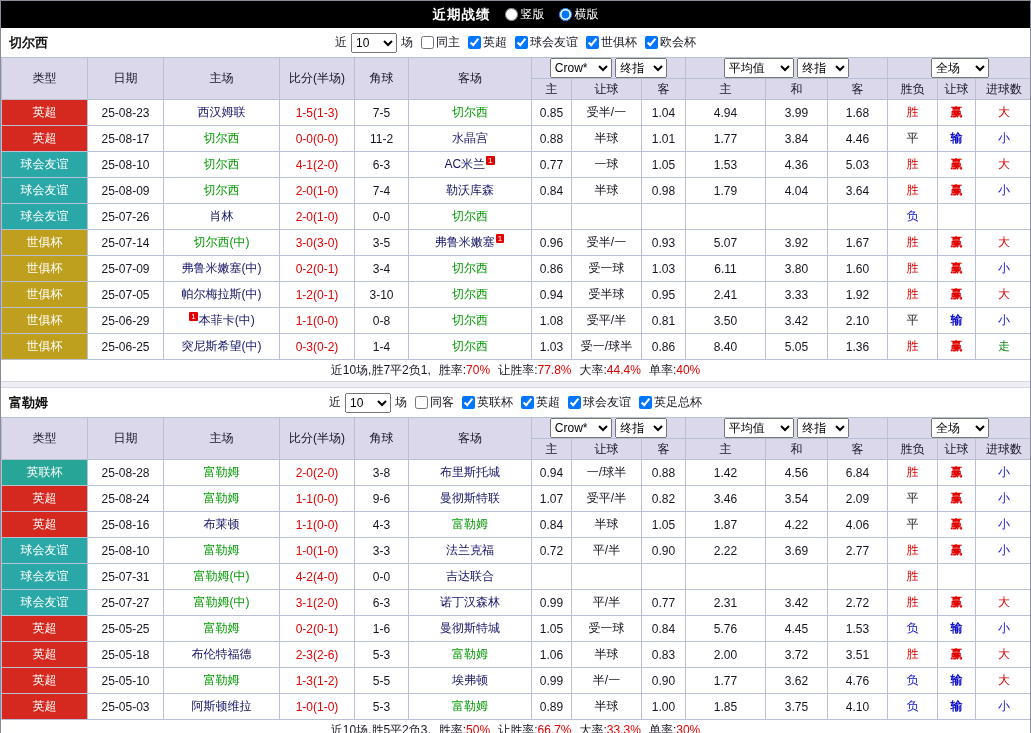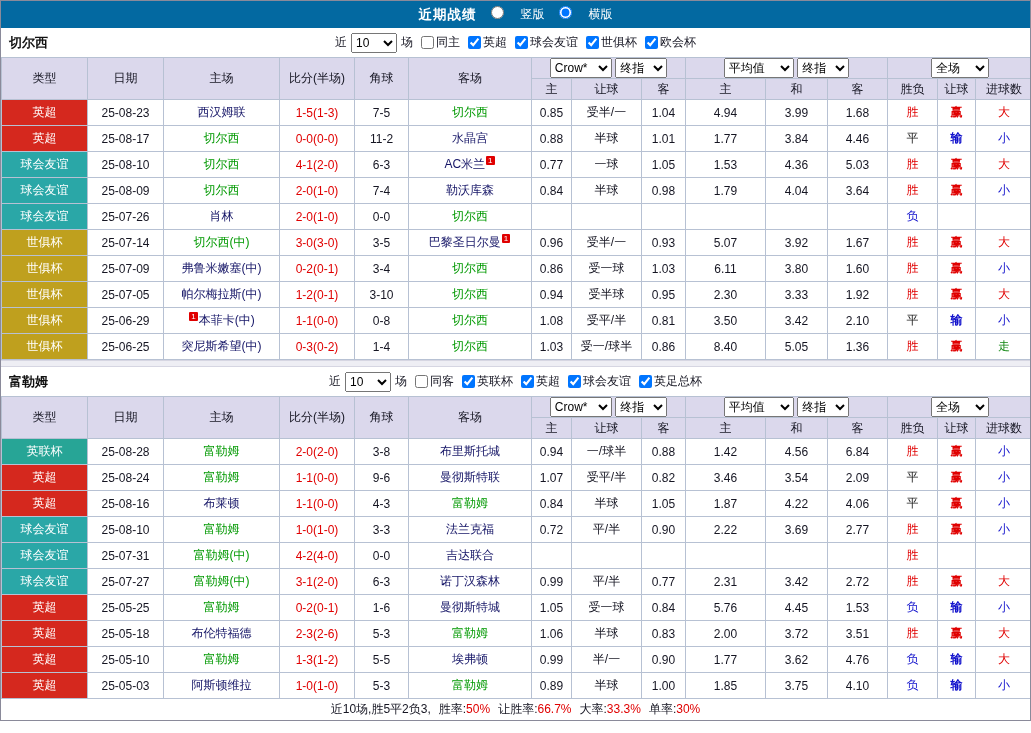--- a/index.html
+++ b/index.html
@@ -7,29 +7,29 @@
   body {
     width: 1031px;
     font-family: "Liberation Sans", "DejaVu Sans", sans-serif;
     font-size: 12px;
     color: #151522;
     background: #fff;
     border: 1px solid #8a8a9a;
   }
   .topbar {
     height: 27px;
-    background: #0369a1;
+    background: #000000;
     color: #fff;
     display: flex;
     align-items: center;
     justify-content: center;
     gap: 14px;
   }
   .topbar .title { font-weight: bold; font-size: 13.5px; letter-spacing: 1px; }
-  .topbar label { display: flex; align-items: flex-start; gap: 17px; cursor: pointer; }
+  .topbar label { display: flex; align-items: center; gap: 3px; cursor: pointer; }
   .topbar input { margin: 0; }
 
   .section-top { position: relative; height: 29px; display: flex; align-items: center; background: #fff; }
   .team-name { position: absolute; left: 8px; font-weight: bold; font-size: 13px; color: #111; }
   .filters { margin: 0 auto; display: flex; align-items: center; gap: 4px; }
   .filters label { display: flex; align-items: center; gap: 1px; cursor: pointer; }
   .filters input[type=checkbox] { width: 13px; height: 13px; margin: 0 1px 0 4px; }
 
   select { font-size: 12px; height: 20px; font-family: inherit; }
 
@@ -237,21 +237,21 @@
           <td class="res blue">负</td>
           <td class="res dark res-bold"></td>
           <td class="res dark"></td>
         </tr>
         <tr>
           <td class="type-cell" style="background: rgb(191, 160, 30);">世俱杯</td>
           <td>25-07-14</td>
           <td><span class="team-link green">切尔西(中)</span></td>
           <td class="score">3-0(3-0)</td>
           <td>3-5</td>
-          <td><span class="team-link">巴黎圣日尔曼</span><sup class="card">1</sup></td>
+          <td><span class="team-link">弗鲁米嫩塞</span><sup class="card">1</sup></td>
           <td>0.96</td>
           <td>受半/一</td>
           <td>0.93</td>
           <td>5.07</td>
           <td>3.92</td>
           <td>1.67</td>
           <td class="res red">胜</td>
           <td class="res red res-bold">赢</td>
           <td class="res red">大</td>
         </tr>
@@ -275,21 +275,21 @@
         <tr>
           <td class="type-cell" style="background: rgb(191, 160, 30);">世俱杯</td>
           <td>25-07-05</td>
           <td><span class="team-link">帕尔梅拉斯(中)</span></td>
           <td class="score">1-2(0-1)</td>
           <td>3-10</td>
           <td><span class="team-link green">切尔西</span></td>
           <td>0.94</td>
           <td>受半球</td>
           <td>0.95</td>
-          <td>2.30</td>
+          <td>2.41</td>
           <td>3.33</td>
           <td>1.92</td>
           <td class="res red">胜</td>
           <td class="res red res-bold">赢</td>
           <td class="res red">大</td>
         </tr>
         <tr>
           <td class="type-cell" style="background: rgb(191, 160, 30);">世俱杯</td>
           <td>25-06-29</td>
           <td><sup class="card">1</sup><span class="team-link">本菲卡(中)</span></td>
@@ -318,20 +318,27 @@
           <td>0.86</td>
           <td>8.40</td>
           <td>5.05</td>
           <td>1.36</td>
           <td class="res red">胜</td>
           <td class="res red res-bold">赢</td>
           <td class="res green">走</td>
         </tr>
       </tbody>
   </table>
+  <div class="section-footer">
+    <span>近10场,胜7平2负1,</span>
+    <span class="stat"><span>胜率:</span><b class="red">70%</b></span>
+    <span class="stat"><span>让胜率:</span><b class="red">77.8%</b></span>
+    <span class="stat"><span>大率:</span><b class="red">44.4%</b></span>
+    <span class="stat"><span>单率:</span><b class="red">40%</b></span>
+  </div>
 </div>
 
 <div class="divider"></div>
 
 <div class="section">
   <div class="section-top">
     <span class="team-name">富勒姆</span>
     <div class="filters">
       <span>近</span>
       <select style="width:46px">

